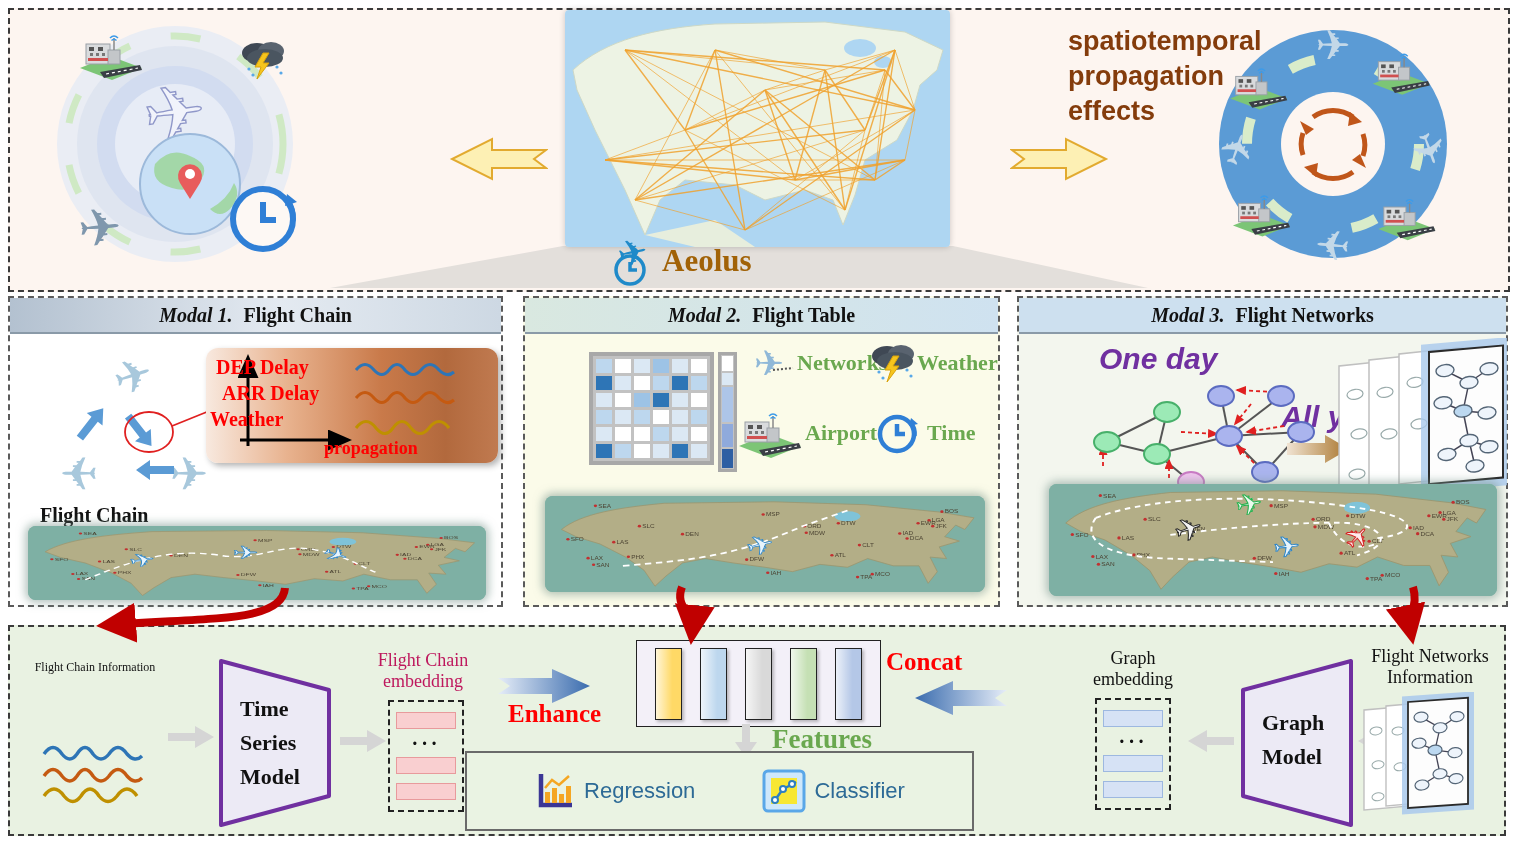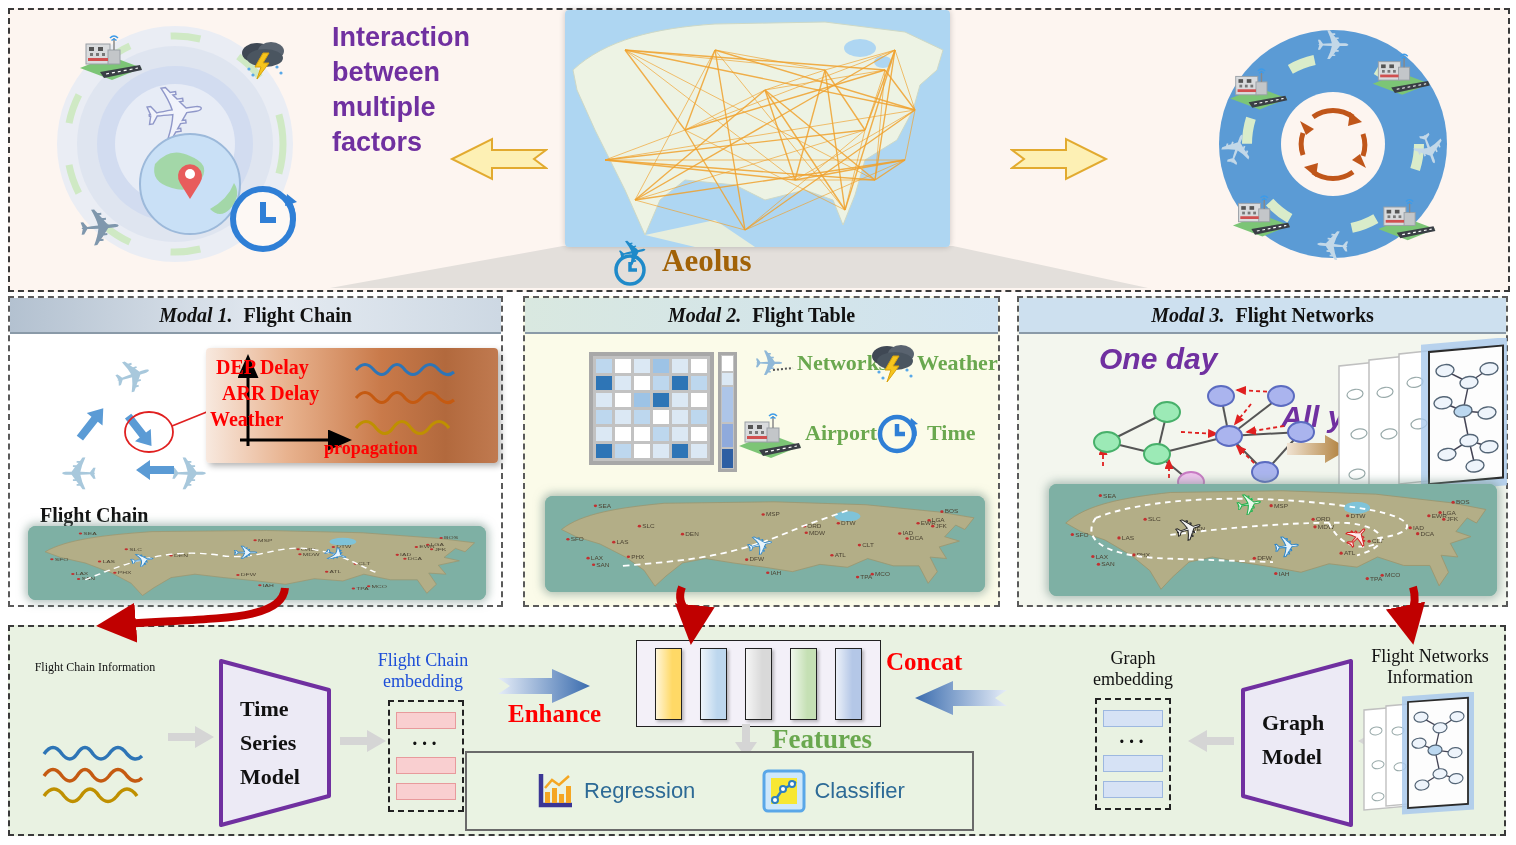--- a/index.html
+++ b/index.html
@@ -118,21 +118,20 @@
     </g>
     <text x="75" y="232" font-family="DejaVu Sans" font-size="52" text-anchor="middle" fill="#7f97ad" transform="rotate(-5 75 215)">✈</text>
     <g>
       <circle cx="238" cy="205" r="30" fill="#fdf8f4" stroke="#2f7fd6" stroke-width="6"></circle>
       <path d="M238,188 v18 h13" stroke="#2f7fd6" stroke-width="6" fill="none"></path>
       <path d="M262,185 a30,30 0 0 1 6,22" stroke="#2f7fd6" stroke-width="5" fill="none"></path>
       <polygon points="262,180 272,188 260,192" fill="#2f7fd6"></polygon>
     </g>
   </svg>
 
-  <div class="abs caption" style="left:332px;top:20px;width:150px;font-size:27px;color:#7030a0">Interaction between multiple factors</div>
 
   <svg class="abs" style="left:448px;top:136px" width="100" height="46">
     <polygon points="98,14 44,14 44,3 4,23 44,43 44,32 98,32 86,23" fill="#fdf0b4" stroke="#e2aa2f" stroke-width="2"></polygon>
   </svg>
   <svg class="abs" style="left:1010px;top:136px" width="100" height="46">
     <polygon points="2,14 56,14 56,3 96,23 56,43 56,32 2,32 14,23" fill="#fdf0b4" stroke="#e2aa2f" stroke-width="2"></polygon>
   </svg>
 
   <div class="abs" style="left:565px;top:10px;width:385px;height:237px;border-radius:4px;overflow:hidden;box-shadow:0 0 6px rgba(0,0,0,.2)">
     <svg viewBox="0 0 385 237" width="385" height="237">
@@ -199,20 +198,21 @@
     </svg>
   </div>
 
   <svg class="abs" style="left:600px;top:238px" width="60" height="50">
     <text x="34" y="28" font-family="DejaVu Sans" font-size="36" text-anchor="middle" fill="#1f8ac9" transform="rotate(-12 30 22)">✈</text>
     <circle cx="30" cy="32" r="14" fill="none" stroke="#1f8ac9" stroke-width="3.5"></circle>
     <path d="M30,24 v8 h7" stroke="#1f8ac9" stroke-width="3.5" fill="none"></path>
   </svg>
   <div class="abs serif" style="left:662px;top:243px;font-size:31px;font-weight:bold;color:#a16207">Aeolus</div>
 
+  <div class="abs caption" style="left:1068px;top:24px;width:220px;font-size:27px;color:#843c0c">spatiotemporal propagation effects</div>
 
   <svg class="abs" style="left:1198px;top:12px" width="270" height="268">
     <circle cx="135" cy="132" r="114" fill="#5b9bd5"></circle>
     <circle cx="135" cy="132" r="86" fill="none" stroke="#d9ecca" stroke-width="10" stroke-dasharray="26 64"></circle>
     <circle cx="135" cy="132" r="52" fill="#fdf5f0"></circle>
     <g stroke="#c0561a" stroke-width="5" fill="none">
       <path d="M115,105 a34,34 0 0 1 40,0"></path>
         <polygon points="152,100 164,110 150,114" fill="#c0561a" stroke="none"></polygon>
       <path d="M165,122 a34,34 0 0 1 0,22"></path>
         <polygon points="162,142 168,156 154,148" fill="#c0561a" stroke="none"></polygon>
@@ -249,21 +249,21 @@
       <g fill="#5b9bd5">
         <polygon points="0,6 24,6 24,0 38,10 24,20 24,14 0,14" transform="translate(48,92) rotate(-52)"></polygon>
         <polygon points="0,6 24,6 24,0 38,10 24,20 24,14 0,14" transform="translate(112,70) rotate(52)"></polygon>
         <polygon points="0,6 24,6 24,0 38,10 24,20 24,14 0,14" transform="translate(150,140) rotate(180)"></polygon>
       </g>
       <ellipse cx="125" cy="92" rx="24" ry="20" fill="none" stroke="#e02020" stroke-width="1.8"></ellipse>
       <line x1="148" y1="86" x2="200" y2="65" stroke="#e02020" stroke-width="1.8" marker-end="url(#mRedSm)"></line>
     </svg>
     <div class="abs serif" style="left:30px;top:206px;font-size:20px;font-weight:bold;color:#111">Flight Chain</div>
 
-    <div class="abs" style="left:196px;top:50px;width:292px;height:115px;border-radius:4px;
+    <div class="abs" style="left:196px;top:50px;width:292px;height:115px;border-radius:12px;
                 background:linear-gradient(90deg,#f8e9df 0%,#e8b28e 28%,#c97a4a 60%,#b2693d 82%,#c07a50 100%);
                 box-shadow:3px 3px 6px rgba(0,0,0,.3)">
       <svg class="abs" style="left:0;top:0" width="292" height="115">
         <defs>
             <marker id="mBlk" markerWidth="9" markerHeight="9" refX="6" refY="3.5" orient="auto">
           <polygon points="0,0 8,3.5 0,7" fill="#000"></polygon>
             </marker>
           </defs>
         <line x1="42" y1="98" x2="42" y2="12" stroke="#000" stroke-width="3" marker-end="url(#mBlk)"></line>
         <line x1="34" y1="92" x2="140" y2="92" stroke="#000" stroke-width="3" marker-end="url(#mBlk)"></line>
@@ -710,21 +710,21 @@
   <div class="abs serif trap-label" style="left:240px;top:692px">
     <div>Time</div>
     <div>Series</div>
     <div>Model</div>
   </div>
 
   <svg class="abs" style="left:340px;top:730px" width="46" height="22">
     <polygon points="0,7 27,7 27,0 46,11 27,22 27,15 0,15" fill="#d5d5d5"></polygon>
   </svg>
 
-  <div class="abs serif" style="left:368px;top:650px;width:110px;text-align:center;font-size:18px;color:#1d4ed8">Flight Chain embedding</div>
+  <div class="abs serif" style="left:368px;top:650px;width:110px;text-align:center;font-size:18px;color:#be185d">Flight Chain embedding</div>
   <div class="abs emb-box" style="left:388px;top:700px;width:76px;height:112px">
     <div class="emb-bar pink"></div>
     <div class="emb-dots">···</div>
     <div class="emb-bar pink"></div>
     <div class="emb-bar pink"></div>
   </div>
 
   <svg class="abs" style="left:498px;top:668px" width="92" height="36">
     <defs>
         <linearGradient id="enhG" x1="0" y1="0" x2="1" y2="0">

